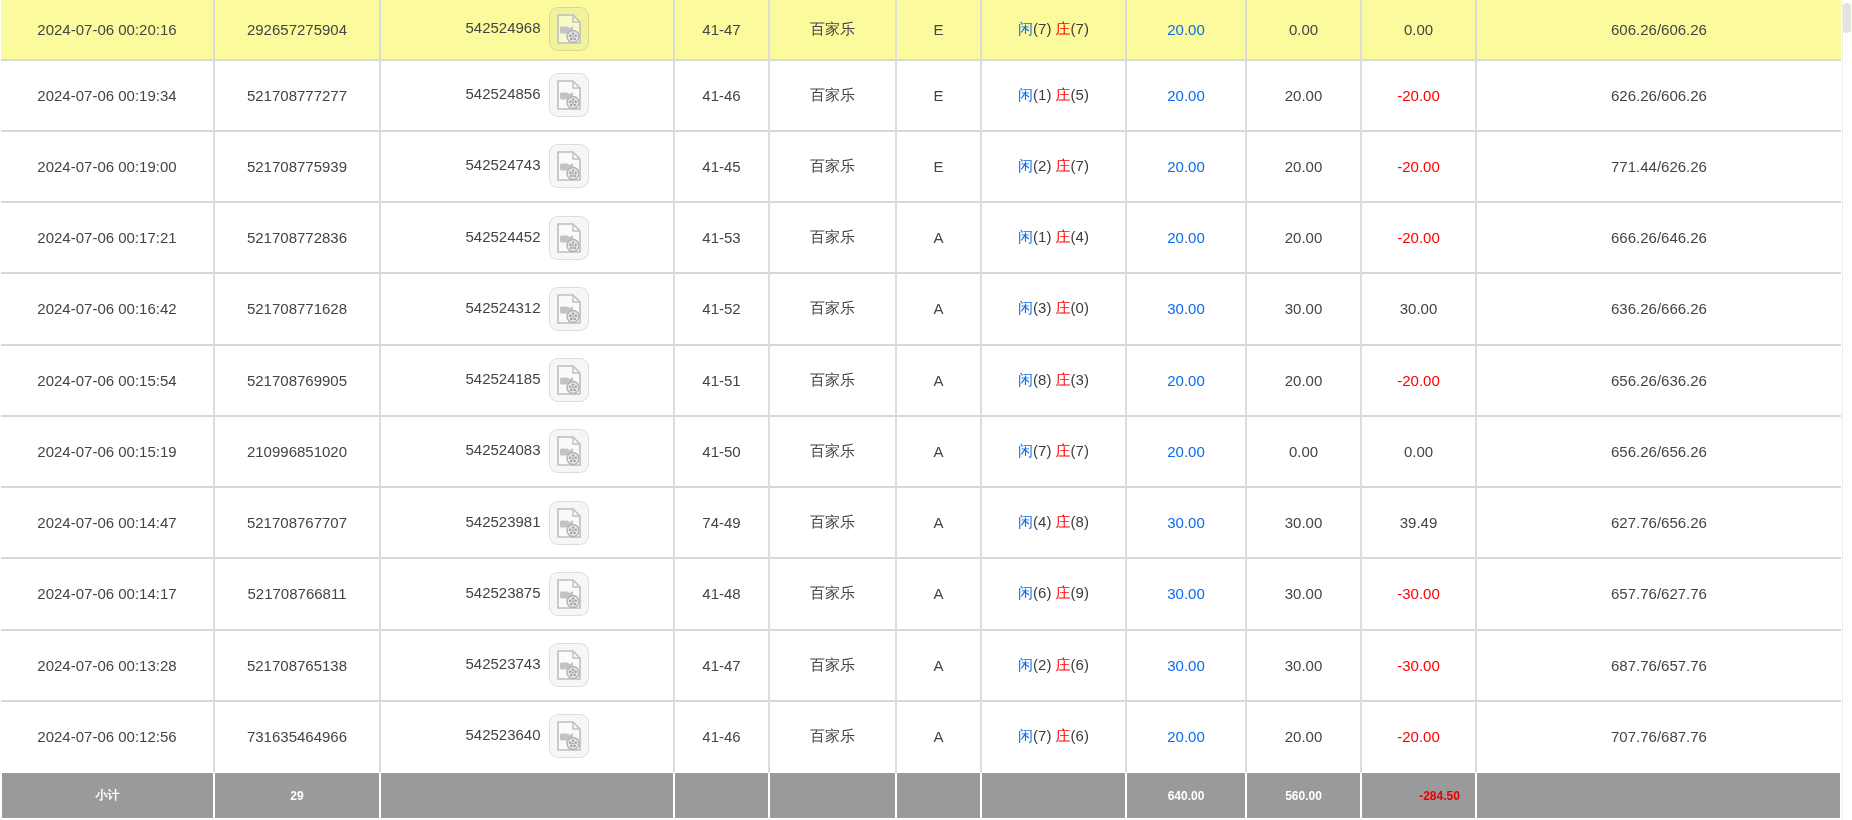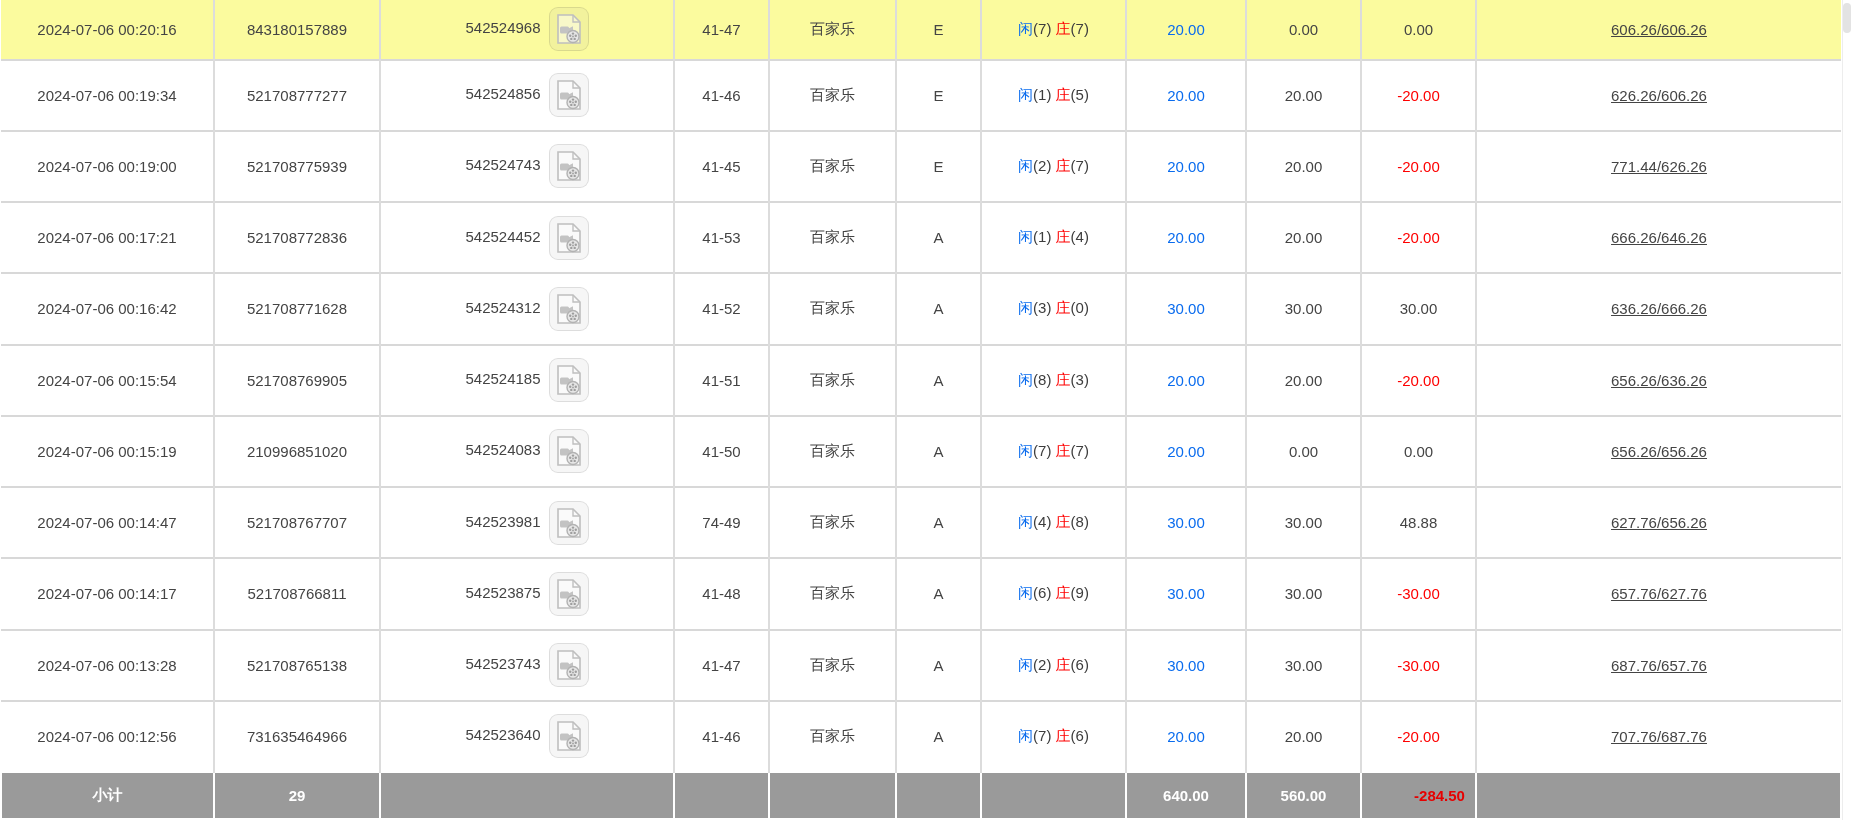--- a/index.html
+++ b/index.html
@@ -15,40 +15,40 @@
   td{
     text-align:center;vertical-align:middle;
     font-size:15px;color:#444;
     border-right:2px solid #dcdcdc;
     border-top:2px solid #d8d8d8;
     white-space:nowrap;overflow:hidden;
   }
   tr.body-row{height:67px;background:#ffffff;}
   tr.body-row.first{height:56px;}
   tr.body-row.first td{border-top:none;}
-  td:last-child{border-right:none;text-decoration:underline;}
+  td:last-child{border-right:none;}
   tr.highlight td{background:#fbfb9e;}
   .blue{color:#0a6cee;}
   .red{color:#fe0000;}
   .dark{color:#3d3d3d;}
   
   .vbtn{
     display:inline-flex;align-items:center;justify-content:center;
     width:40px;height:44px;margin-left:8px;vertical-align:middle;
     border:1px solid rgba(0,0,0,0.10);
     border-radius:9px;
     background:rgba(150,150,150,0.09);
     cursor:pointer;padding:0;
   }
   .vbtn svg{display:block;}
   
   tr.footer-row{height:44px;}
   tr.footer-row td{
     background:#9a9a9a;color:#ffffff;font-weight:bold;
-    border:2px solid #ffffff;font-size:15px;
+    border:2px solid #ffffff;font-size:12px;
   }
   tr.footer-row td.neg{color:#e60000;padding-left:43px;}
   
   .scroll-strip{
     width:12px;height:820px;background:#ffffff;
     border-left:1px solid #ededed;box-sizing:border-box;
   }
   .scroll-thumb{
     width:8px;height:30px;margin:3px auto 0 auto;
     background:#e3e3e3;border-radius:4px;
@@ -68,21 +68,21 @@
         <col style="width:85px">
       <col style="width:145px">
         <col style="width:120px">
         <col style="width:115px">
       <col style="width:115px">
         <col style="width:365px">
     </colgroup>
     <tbody id="table-body">
         <tr class="body-row first highlight">
           <td>2024-07-06 00:20:16</td>
-          <td>843180157889</td>
+          <td>292657275904</td>
           <td><span>542524968</span><button class="vbtn">
               <svg width="26" height="30" viewBox="0 0 26 30">
                 <path d="M2 1 h15 l7 7 v21 H2 Z" fill="#ffffff" fill-opacity="0.45" stroke="#bfbfbf" stroke-width="1.6"></path>
                 <path d="M17 1 v7 h7" fill="none" stroke="#bfbfbf" stroke-width="1.4"></path>
                 <rect x="4" y="12.5" width="9" height="7" rx="1.5" fill="#c3c3c3"></rect>
                 <path d="M12.5 14.5 l4.5 -2.2 v7.4 l-4.5 -2.2 Z" fill="#c3c3c3"></path>
                 <circle cx="17" cy="22.5" r="6" fill="#e6e6e6" stroke="#b2b2b2" stroke-width="1.4"></circle>
                 <circle cx="17" cy="19.6" r="1.2" fill="#9e9e9e"></circle>
                 <circle cx="14.2" cy="21.7" r="1.2" fill="#9e9e9e"></circle>
                 <circle cx="19.8" cy="21.7" r="1.2" fill="#9e9e9e"></circle>
@@ -279,21 +279,21 @@
                 <circle cx="18.7" cy="24.9" r="1.2" fill="#9e9e9e"></circle>
                 <circle cx="17" cy="22.5" r="0.9" fill="#9e9e9e"></circle>
               </svg>
             </button></td>
           <td>74-49</td>
           <td>百家乐</td>
           <td>A</td>
           <td><span class="blue">闲</span><span class="dark">(4)</span> <span class="red">庄</span><span class="dark">(8)</span></td>
           <td class="blue">30.00</td>
           <td>30.00</td>
-          <td class="">48.88</td>
+          <td class="">39.49</td>
           <td>627.76/656.26</td>
         </tr>
         <tr class="body-row">
           <td>2024-07-06 00:14:17</td>
           <td>521708766811</td>
           <td><span>542523875</span><button class="vbtn">
               <svg width="26" height="30" viewBox="0 0 26 30">
                 <path d="M2 1 h15 l7 7 v21 H2 Z" fill="#ffffff" fill-opacity="0.45" stroke="#bfbfbf" stroke-width="1.6"></path>
                 <path d="M17 1 v7 h7" fill="none" stroke="#bfbfbf" stroke-width="1.4"></path>
                 <rect x="4" y="12.5" width="9" height="7" rx="1.5" fill="#c3c3c3"></rect>

